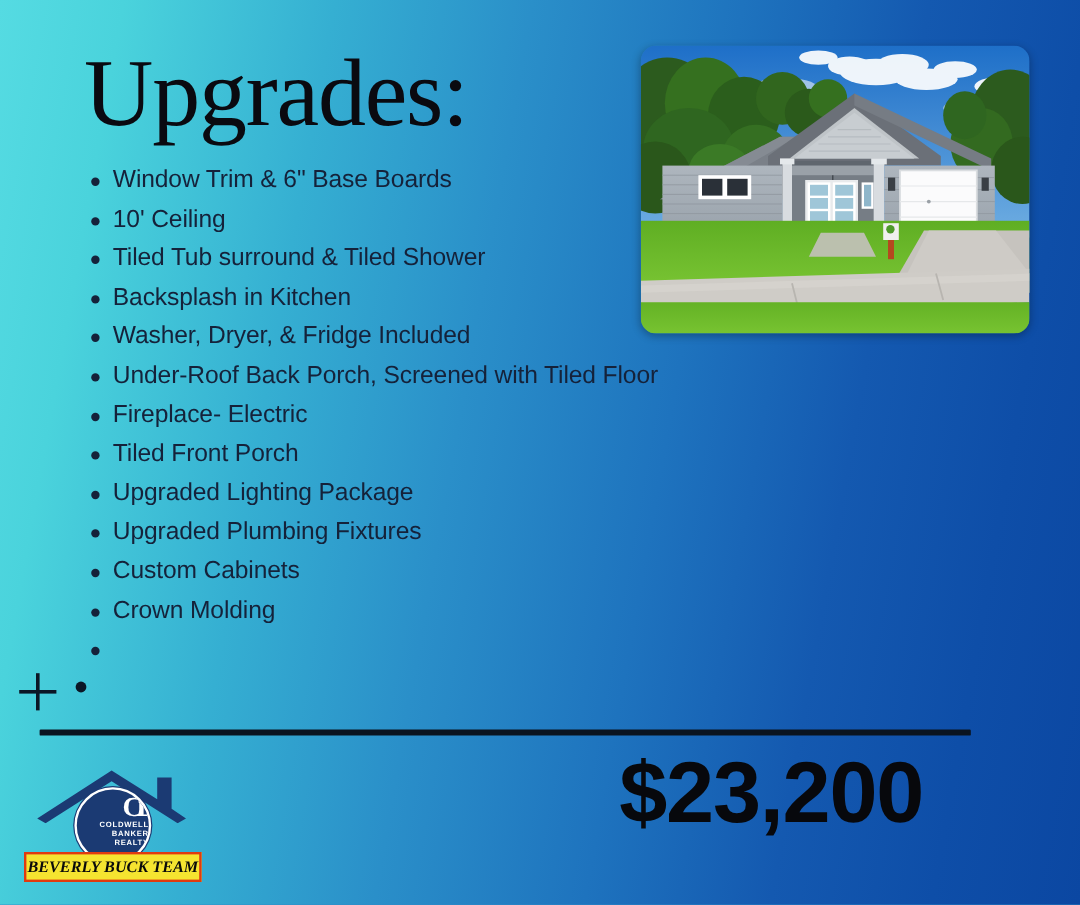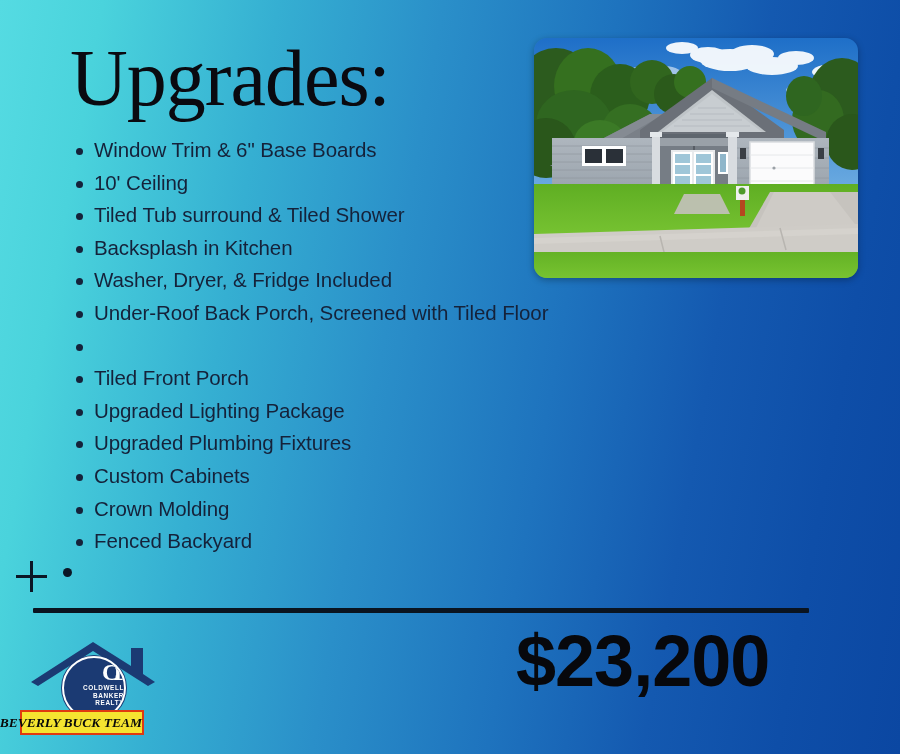--- a/index.html
+++ b/index.html
@@ -129,24 +129,24 @@
   .cb-word {
     font-size:6.4px;
     font-weight:700;
     color:#ffffff;
     letter-spacing:0.6px;
     line-height:7.6px;
     text-align:center;
   }
   #banner {
     position:absolute; left:20px; top:710px;
-    width:124px; height:25px;
+    width:148px; height:25px;
     background:#F5E430;
     border:2.5px solid #E03A10;
-    display:flex; align-items:center; justify-content:flex-end;
+    display:flex; align-items:center; justify-content:center;
   }
   #banner-text {
     font-family:"Liberation Serif", serif;
     font-weight:700;
     font-style:italic;
     font-size:13.5px;
     color:#0A0A0A;
     letter-spacing:0px;
     white-space:nowrap;
   }
@@ -188,20 +188,21 @@
       <div class="bullet-row">
         <span class="bullet-dot"></span>
         <span class="bullet-text">Washer, Dryer, &amp; Fridge Included</span>
       </div>
       <div class="bullet-row">
         <span class="bullet-dot"></span>
         <span class="bullet-text">Under-Roof Back Porch, Screened with Tiled Floor</span>
       </div>
       <div class="bullet-row">
         <span class="bullet-dot"></span>
+        <span class="bullet-text">Fireplace- Electric</span>
       </div>
       <div class="bullet-row">
         <span class="bullet-dot"></span>
         <span class="bullet-text">Tiled Front Porch</span>
       </div>
       <div class="bullet-row">
         <span class="bullet-dot"></span>
         <span class="bullet-text">Upgraded Lighting Package</span>
       </div>
       <div class="bullet-row">
@@ -211,21 +212,20 @@
       <div class="bullet-row">
         <span class="bullet-dot"></span>
         <span class="bullet-text">Custom Cabinets</span>
       </div>
       <div class="bullet-row">
         <span class="bullet-dot"></span>
         <span class="bullet-text">Crown Molding</span>
       </div>
       <div class="bullet-row">
         <span class="bullet-dot"></span>
-        <span class="bullet-text">Fenced Backyard</span>
       </div>
     </div>
 
   <div id="plus-mark">
     <div class="pv"></div>
     <div class="ph"></div>
   </div>
   <div id="plus-dot"></div>
 
   <div id="divider"></div>

